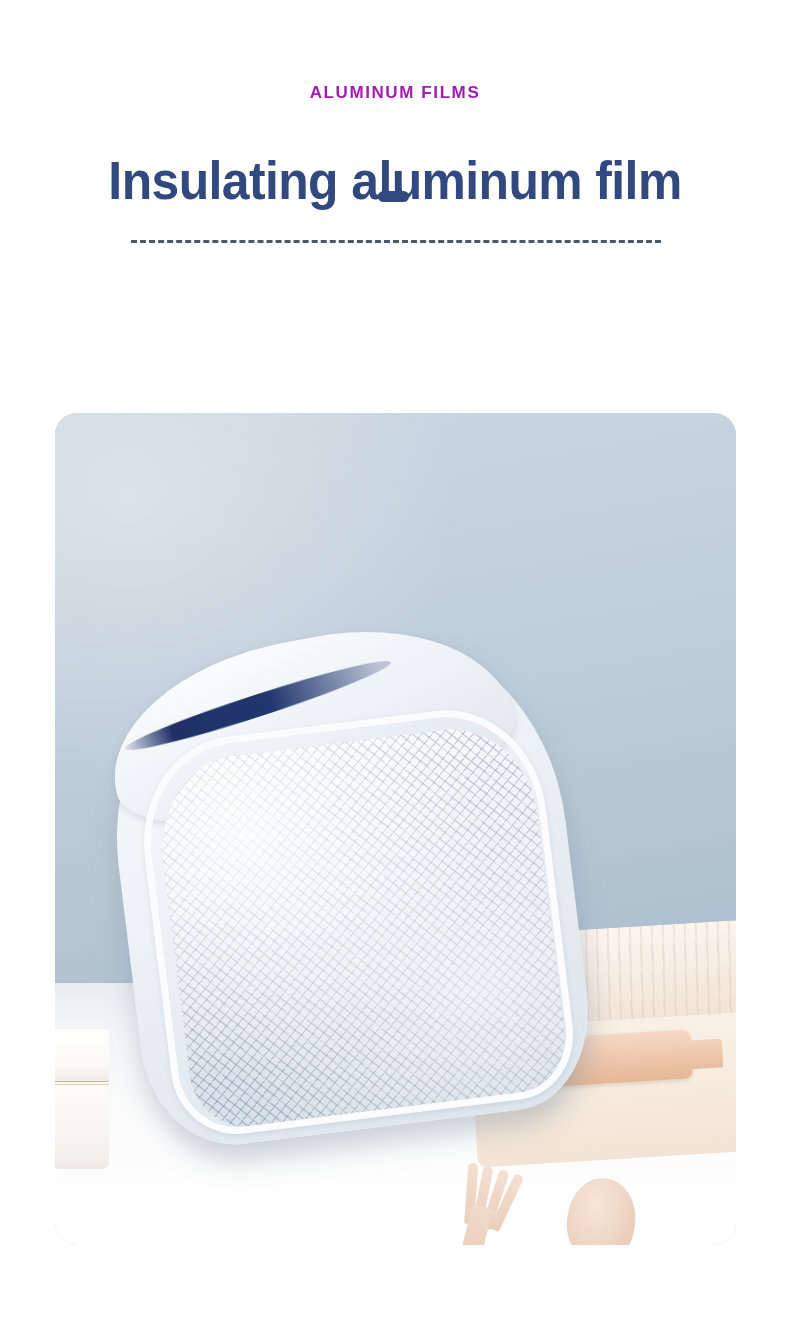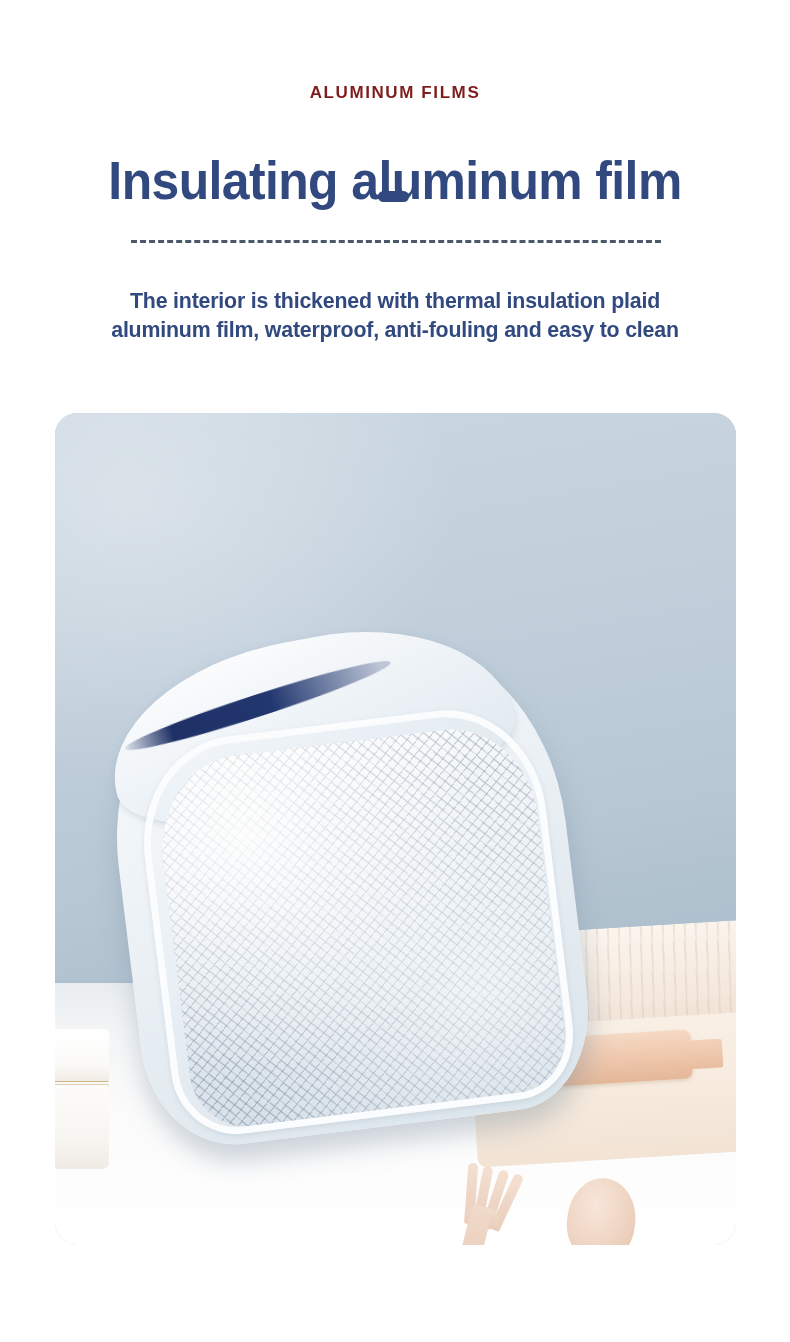--- a/index.html
+++ b/index.html
@@ -34,21 +34,21 @@
   }
 
   .eyebrow {
     position: absolute;
     left: 0;
     top: 82px;
     width: 790px;
     font-size: 17px;
     font-weight: bold;
     letter-spacing: 1.6px;
-    color: #7f1d1d;
+    color: #a21caf;
     line-height: 22px;
     text-align: center;
   }
 
   .main-title {
     position: absolute;
     left: 0;
     top: 113px;
     width: 790px;
     font-size: 53px;
@@ -360,24 +360,20 @@
   <div class="header">
 
     <div class="eyebrow">ALUMINUM FILMS</div>
 
     <h1 class="main-title">Insulating aluminum film</h1>
 
     <div class="title-dash"></div>
 
     <div class="divider"></div>
 
-    <div class="subtitle">
-      <span class="sub-line">The interior is thickened with thermal insulation plaid</span>
-      <span class="sub-line">aluminum film, waterproof, anti-fouling and easy to clean</span>
-    </div>
   </div>
 
   <div class="photo">
 
     <div class="wall">
       <div class="wall-sheen"></div>
     </div>
 
     <div class="table-edge"></div>
     <div class="table"></div>

